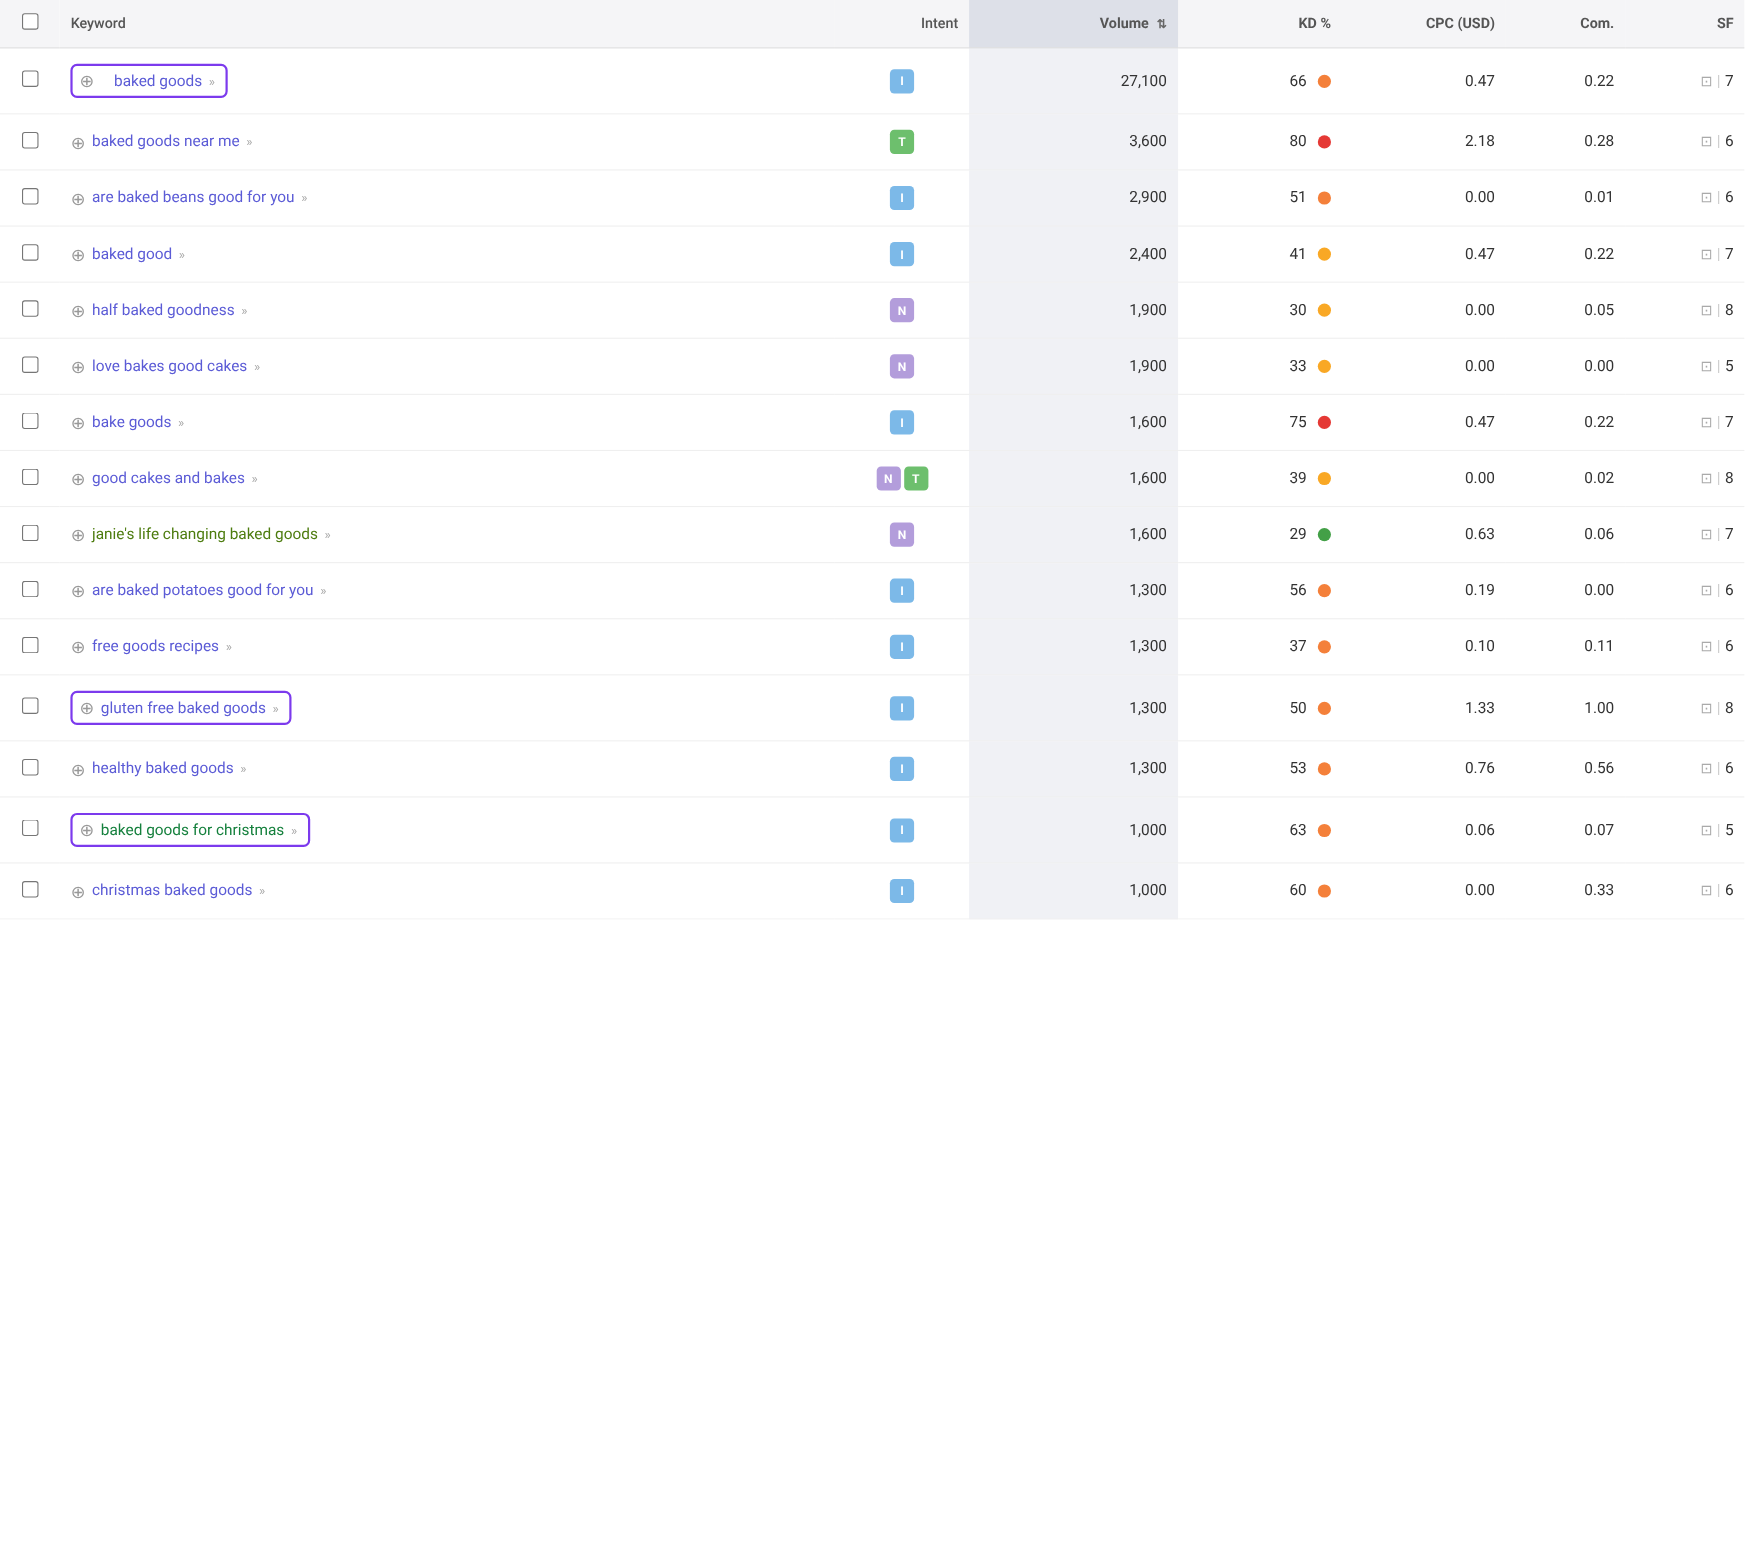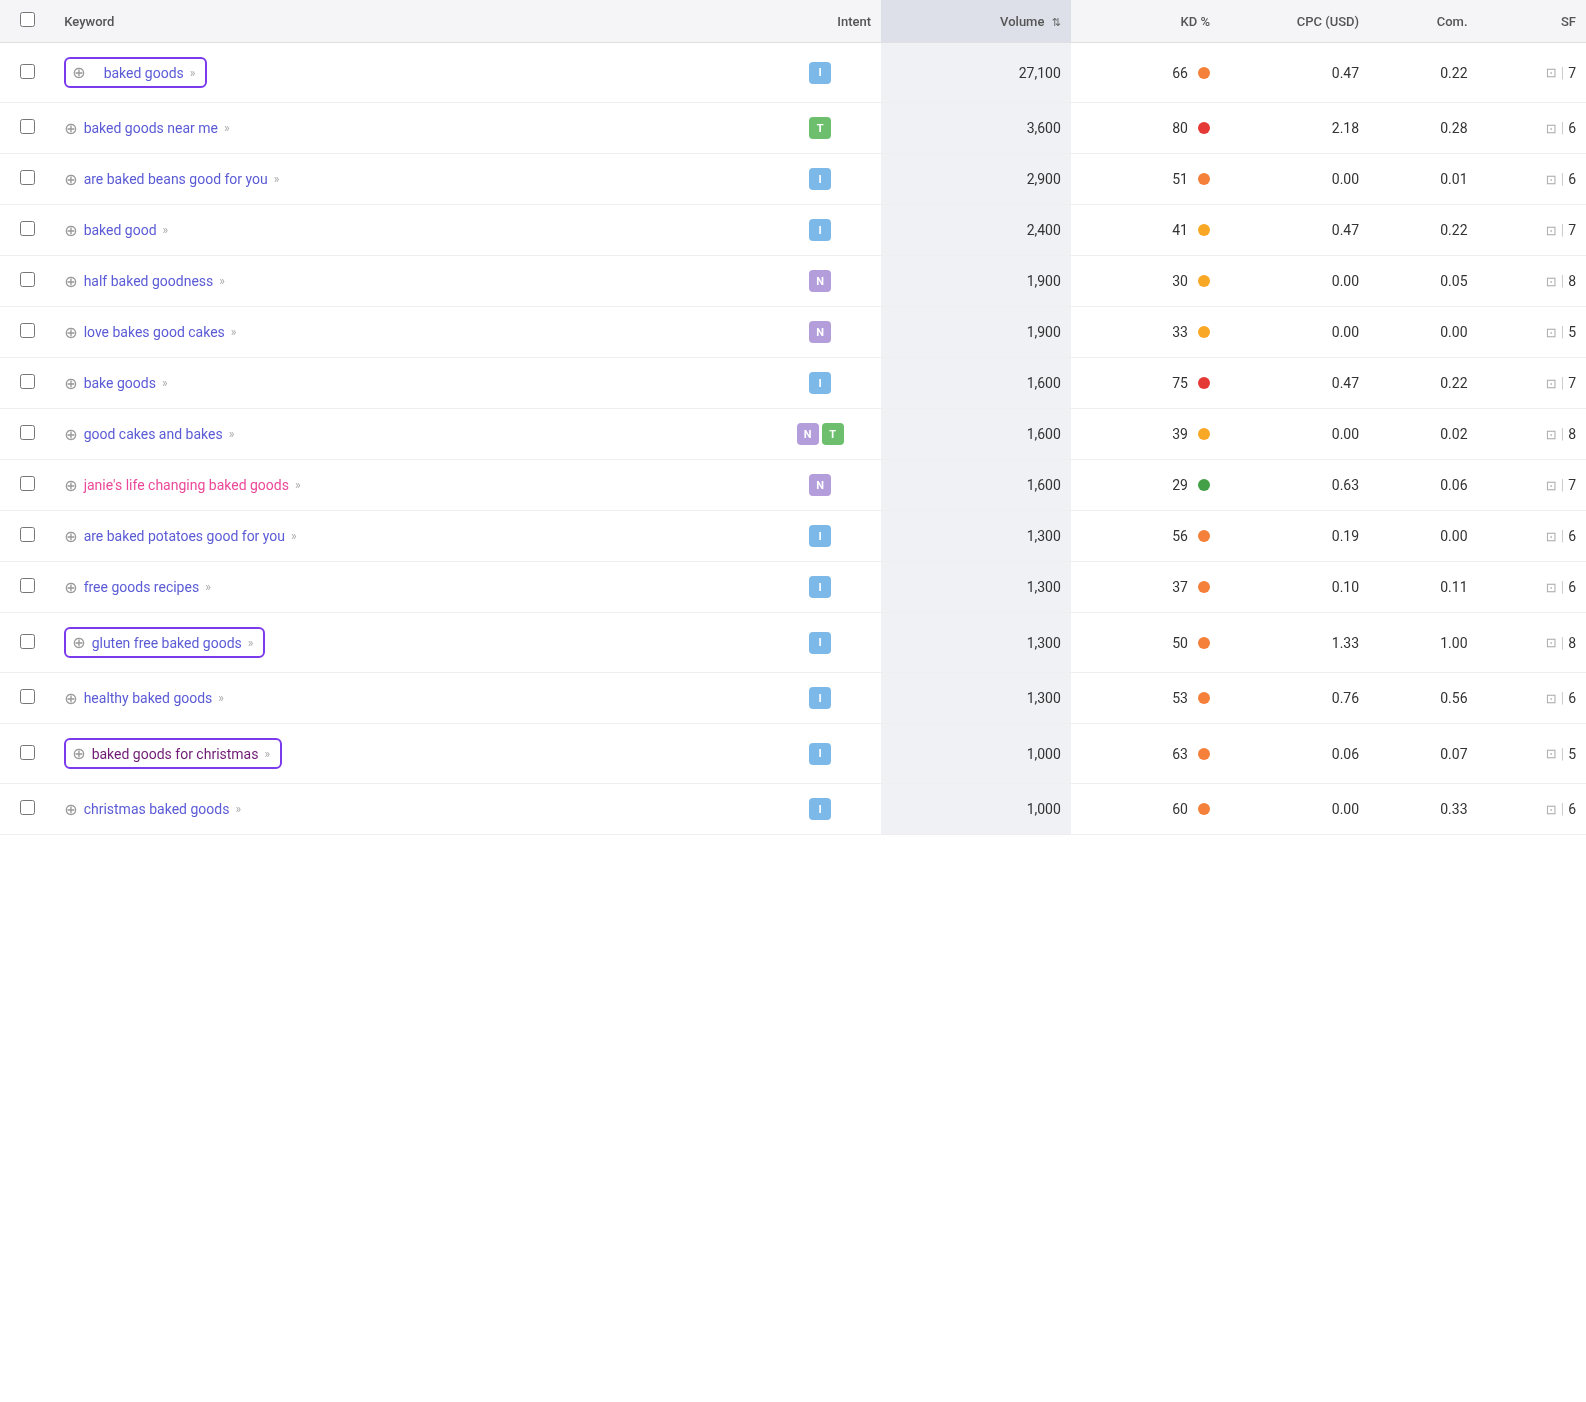--- a/index.html
+++ b/index.html
@@ -26,21 +26,21 @@
       font-weight: 500;
       color: #555;
       font-size: 13px;
       text-align: left;
       white-space: nowrap;
     }
     th.volume-col {
       background: #dde0e8;
       text-align: right;
     }
-    th.right { text-align: right; }
+    th.right { text-align: right; font-weight: bold; }
     th.center { text-align: right; }
     td {
       padding: 14px 10px;
       border-bottom: 1px solid #efefef;
       vertical-align: middle;
     }
     td.right { text-align: right; }
     td.center { text-align: center; }
     .checkbox-col { width: 40px; text-align: center; }
     .keyword-col { width: 520px; }
@@ -397,21 +397,21 @@
               <span class="sf-icon" style="color: rgb(170, 170, 170); font-size: 13px;">⊡</span>
               <span style="color: rgb(204, 204, 204);">|</span>
               <span>8</span>
             </div>
           </td>
         </tr>
         <tr>
           <td class="checkbox-col center"><input type="checkbox" style=""></td>
           <td class="keyword-col"><div class="keyword-wrapper">
               <span class="plus-icon" style="color: rgb(153, 153, 153);">⊕</span>
-              <a href="#" class="keyword-link" style="display: inline; color: #ec4899;">janie's life changing baked goods</a>
+              <a href="#" class="keyword-link" style="display: inline; color: #4d7c0f;">janie's life changing baked goods</a>
               <span class="chevron" style="color: rgb(170, 170, 170); font-size: 12px;"> »</span>
             </div></td>
           <td class="intent-col center">
             <div class="intent-group">
               <span class="intent-badge intent-N" style="background: rgb(179, 157, 219);">N</span>
             </div>
           </td>
           <td class="volume-col right" style="background: rgb(240, 241, 245);">1,600</td>
           <td class="kd-col right">
             <div class="kd-cell">
@@ -542,21 +542,21 @@
               <span class="sf-icon" style="color: rgb(170, 170, 170); font-size: 13px;">⊡</span>
               <span style="color: rgb(204, 204, 204);">|</span>
               <span>6</span>
             </div>
           </td>
         </tr>
         <tr>
           <td class="checkbox-col center"><input type="checkbox" style=""></td>
           <td class="keyword-col"><div class="keyword-highlight-box" style="border-color: rgb(124, 58, 237);">
               <span class="plus-icon">⊕</span>
-              <a href="#" class="keyword-link" style="display: inline; color: #701a75;">baked goods for christmas</a>
+              <a href="#" class="keyword-link" style="display: inline; color: #15803d;">baked goods for christmas</a>
               <span class="chevron" style="color: rgb(170, 170, 170); font-size: 12px;"> »</span>
             </div></td>
           <td class="intent-col center">
             <div class="intent-group">
               <span class="intent-badge intent-I" style="background: rgb(124, 185, 232);">I</span>
             </div>
           </td>
           <td class="volume-col right" style="background: rgb(240, 241, 245);">1,000</td>
           <td class="kd-col right">
             <div class="kd-cell">

